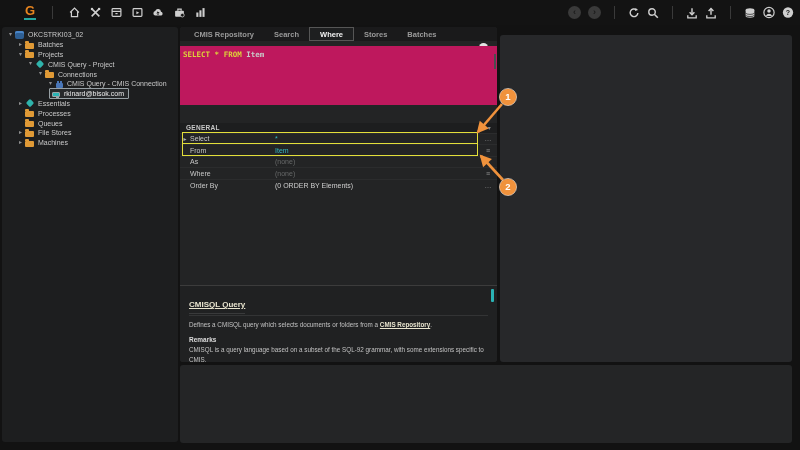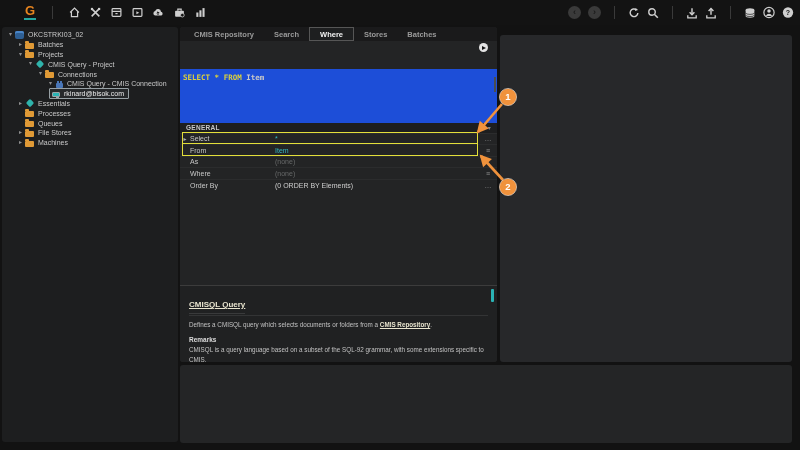--- a/index.html
+++ b/index.html
@@ -52,21 +52,21 @@
 
   
   .tabbar { position:absolute; left:0; top:0; width:100%; height:14px; background:#1a1a1b; border-radius:3px 3px 0 0; display:flex; align-items:stretch; padding-left:4px; }
   .tab { font-size:7.5px; font-weight:bold; color:#9a9a9a; padding:0 10px; display:flex; align-items:center; }
   .tab.active { background:#1e1f20; border:1px solid #565656; color:#f2f2f2; }
 
   
   .querybar { position:absolute; left:0; top:14px; width:100%; height:13px; background:#232425; }
   .playbtn { position:absolute; right:9px; top:2px; width:9px; height:9px; border-radius:50%; background:#e4e4e4; display:flex; align-items:center; justify-content:center; }
   .playbtn::before { content:''; width:0; height:0; border-left:4px solid #161616; border-top:2.5px solid transparent; border-bottom:2.5px solid transparent; margin-left:1px; }
-  .editor { position:absolute; left:0; top:42px; width:100%; height:59px; background:#1d4ed8; font-family:"DejaVu Sans Mono","Liberation Mono",monospace; font-size:7.5px; font-weight:bold; padding:4px 3px; white-space:pre; }
+  .editor { position:absolute; left:0; top:19px; width:100%; height:59px; background:#be185d; font-family:"DejaVu Sans Mono","Liberation Mono",monospace; font-size:7.5px; font-weight:bold; padding:4px 3px; white-space:pre; }
   .kw { color:#ddd23a; } .ident { color:#c8c8c8; }
   .editor-thumb { position:absolute; right:1px; top:8px; width:2px; height:15px; background:#4a4d4f; }
 
   
   .grid { position:absolute; left:0; top:96px; width:100%; }
   .grid-header { height:9.5px; background:#1d1e1f; display:flex; align-items:center; padding:0 6px; font-size:6.5px; font-weight:bold; color:#c8c8c8; letter-spacing:.3px; }
   .grid-header .chev { margin-left:auto; color:#8a8a8a; font-size:6px; }
   .grid-rows { position:relative; }
   .prow { height:11.6px; display:flex; align-items:center; border-top:1px solid #2b2c2d; font-size:7px; }
   .prow:first-child { border-top:none; }

